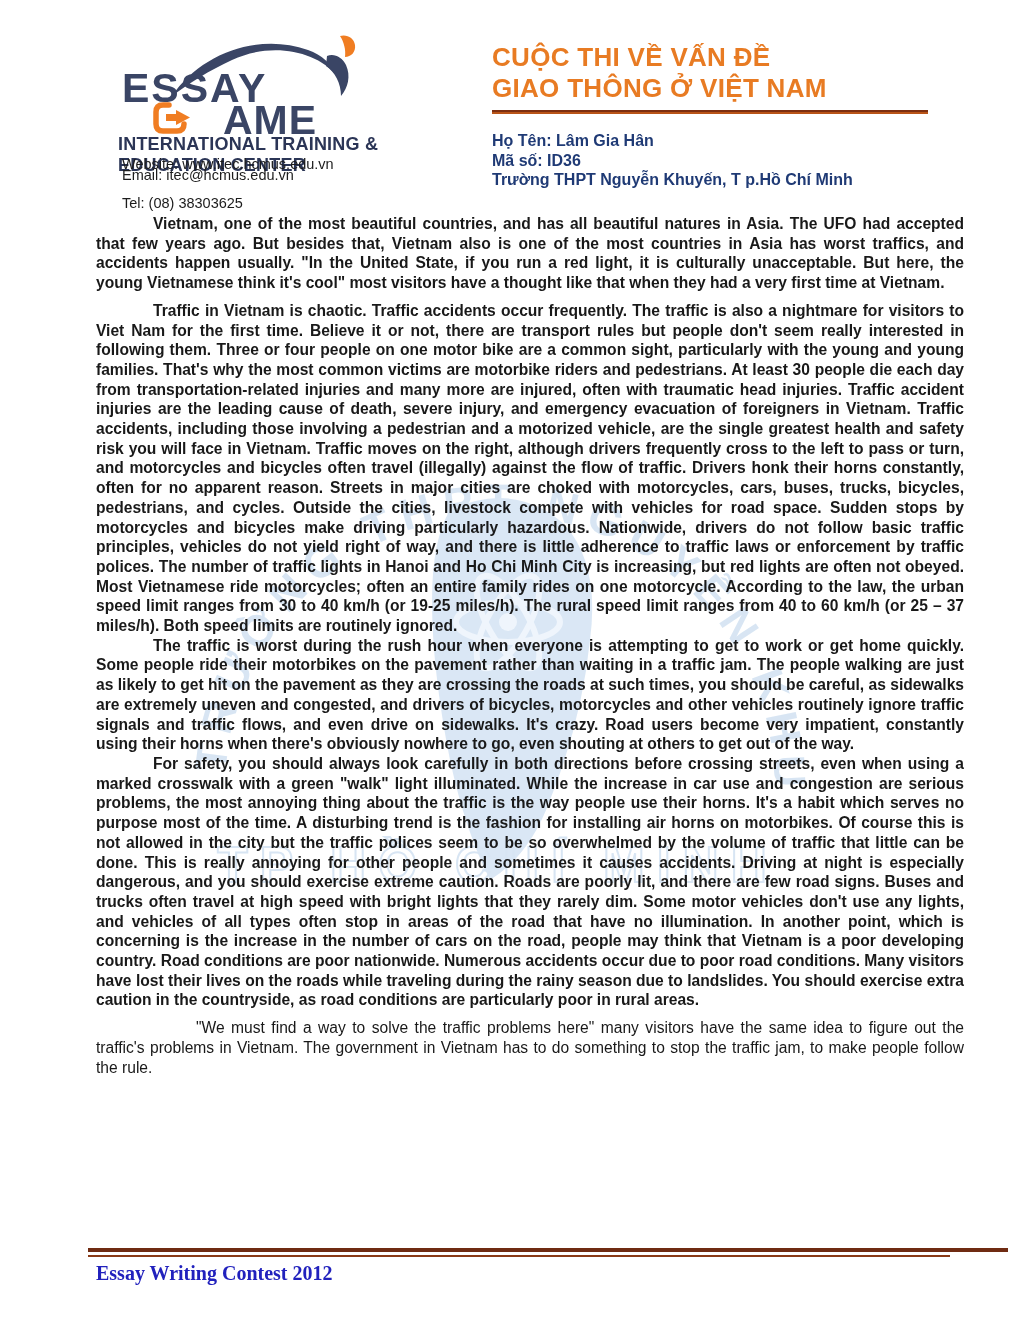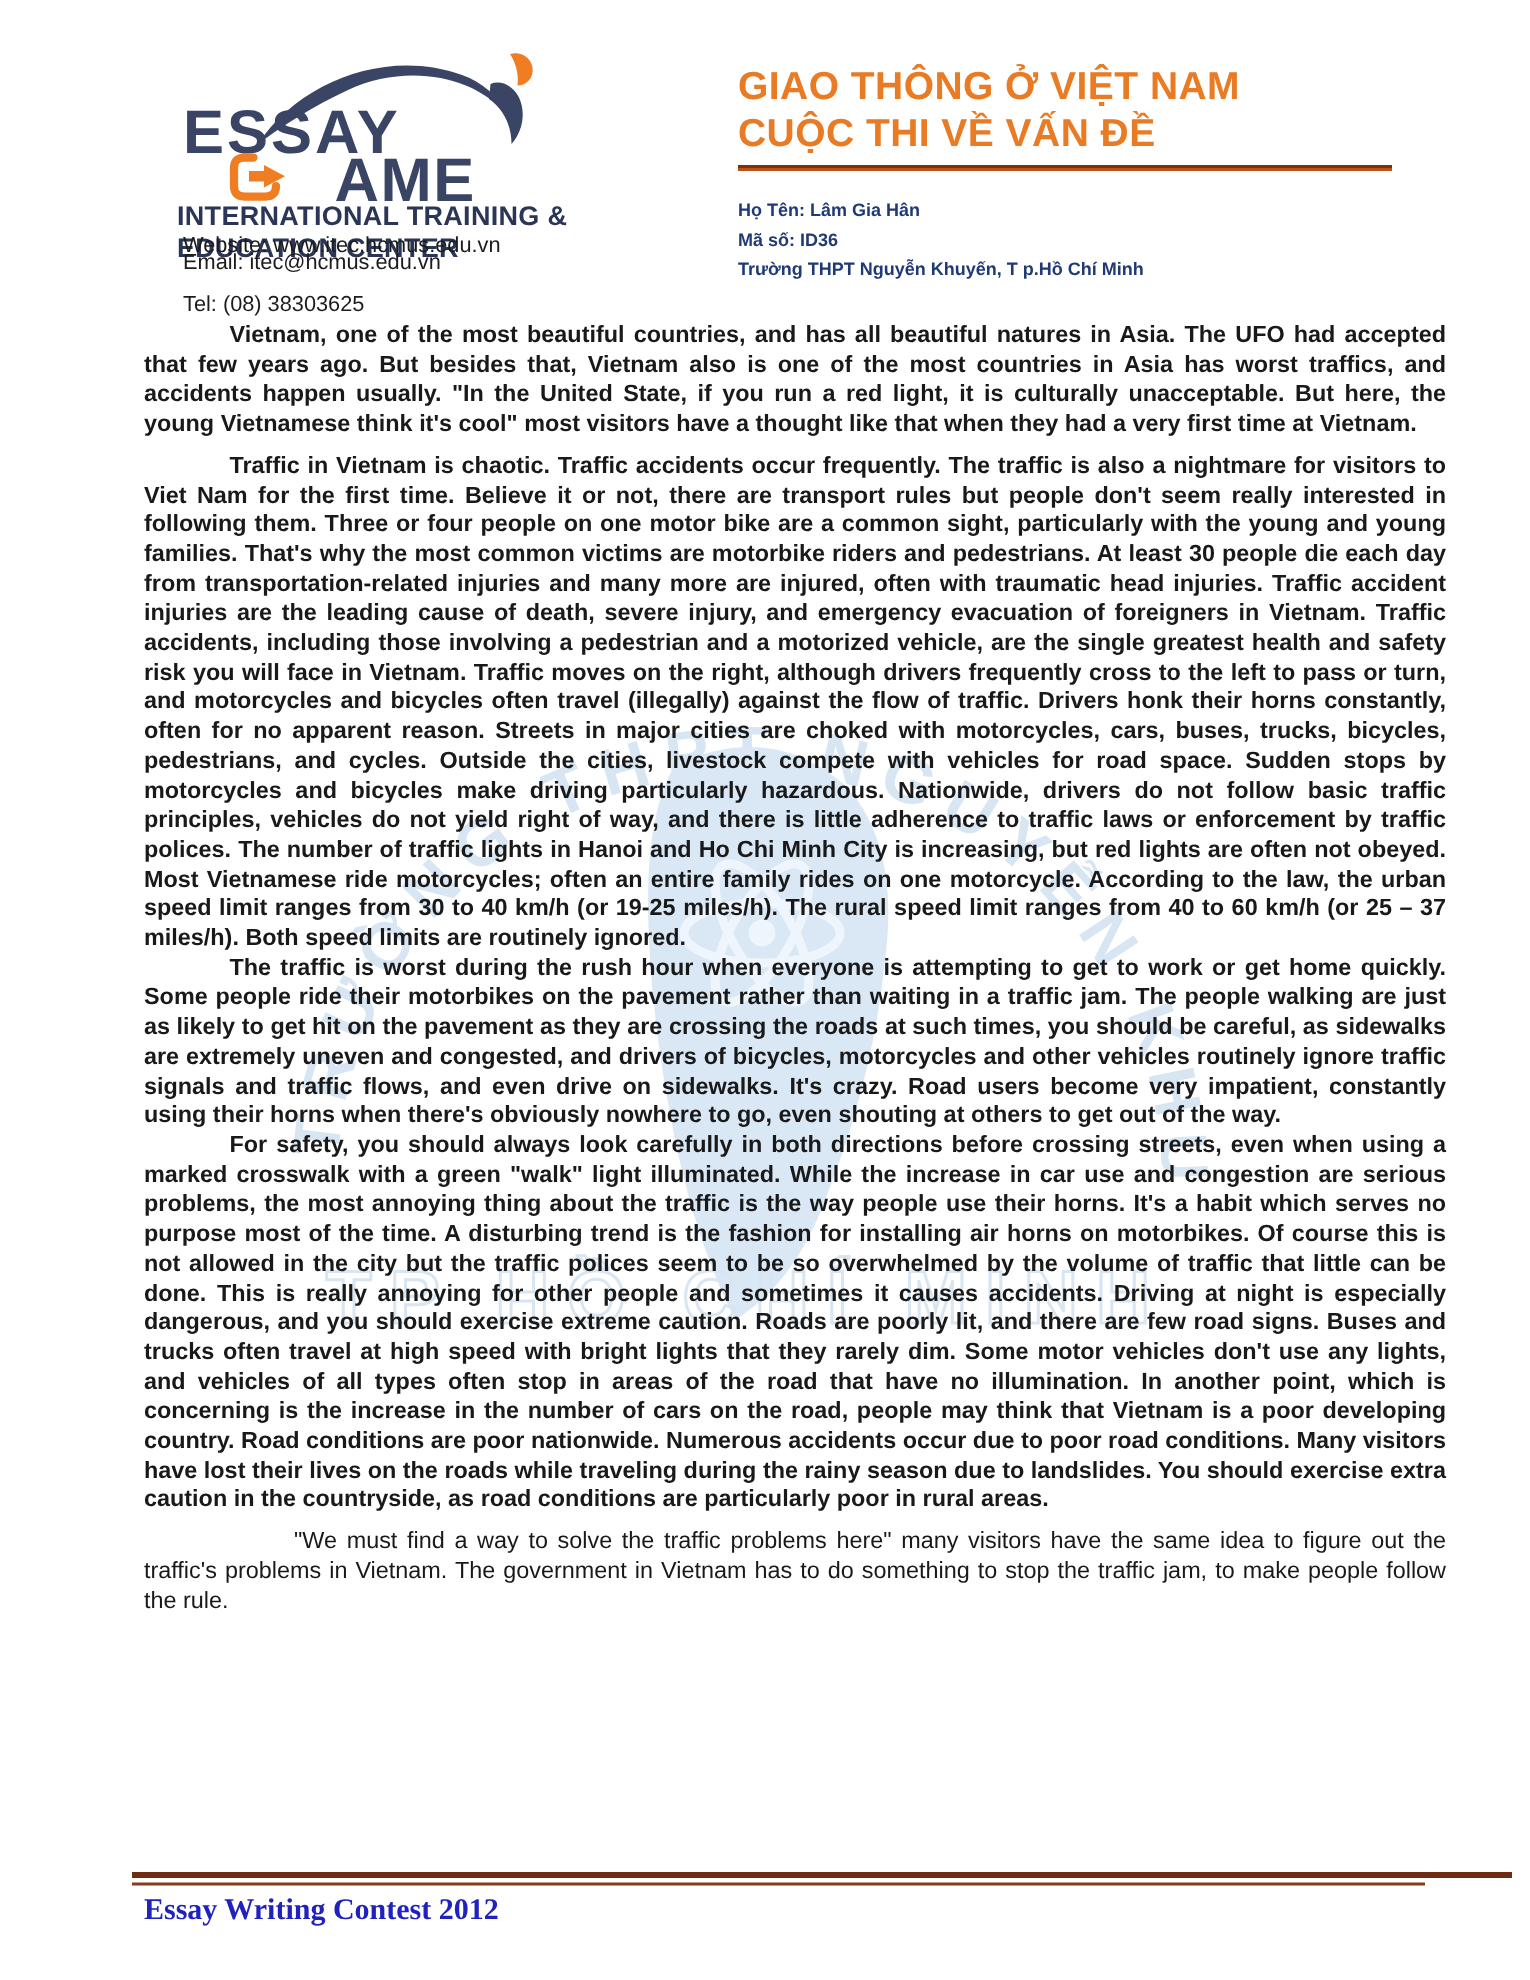--- a/index.html
+++ b/index.html
@@ -33,21 +33,21 @@
   .title-block{position:absolute;left:492px;top:42px;width:470px;}
   .contest-title{
     font-size:26px;font-weight:bold;color:#e87b23;line-height:31px;letter-spacing:.3px;
   }
   .title-rule{
     width:436px;height:4px;margin-top:6px;
     background:linear-gradient(to bottom,#7d2f10 55%,#b95418 45%);
   }
   .student-block{
     position:absolute;left:492px;top:131px;
-    font-size:12px;font-weight:bold;color:#1f3a75;line-height:19.5px;
+    font-size:16px;font-weight:bold;color:#1f3a75;line-height:19.5px;
   }
   
   .watermark{
     position:absolute;left:120px;top:360px;width:770px;height:590px;
     z-index:0;opacity:.45;pointer-events:none;
   }
   
   .essay{
     position:absolute;left:96px;top:214px;width:868px;z-index:1;
     font-size:15.6px;line-height:19.7px;color:#191919;text-align:justify;
@@ -113,22 +113,22 @@
       </span>
       <span class="logo-word2">AME</span>
     </div>
     <div class="center-name">INTERNATIONAL TRAINING &amp; EDUCATION CENTER</div>
     <div class="contact-line contact-website">Website: www.itec.hcmus.edu.vn</div>
     <div class="contact-line contact-email">Email:  itec@hcmus.edu.vn</div>
     <div class="contact-line contact-tel">Tel: (08) 38303625</div>
   </div>
 
   <div class="title-block">
+    <div class="contest-title">CUỘC THI VỀ VẤN ĐỀ</div>
     <div class="contest-title">GIAO THÔNG Ở VIỆT NAM</div>
-    <div class="contest-title">CUỘC THI VỀ VẤN ĐỀ</div>
     <div class="title-rule"></div>
   </div>
   <div class="student-block">
     <div>Họ Tên: Lâm Gia Hân</div>
     <div>Mã số: ID36</div>
     <div>Trường THPT Nguyễn Khuyến, T p.Hồ Chí Minh</div>
   </div>
 
   <div class="essay">
     <p class="indent">Vietnam, one of the most beautiful countries, and has all beautiful natures in Asia. The UFO had accepted that few years ago. But besides that, Vietnam also is one of the most countries in Asia has worst traffics, and accidents happen usually.  "In the United State, if you run a red light, it is culturally unacceptable. But here, the young Vietnamese think it's cool" most visitors have a thought like that when they had a very first time at Vietnam.</p>

